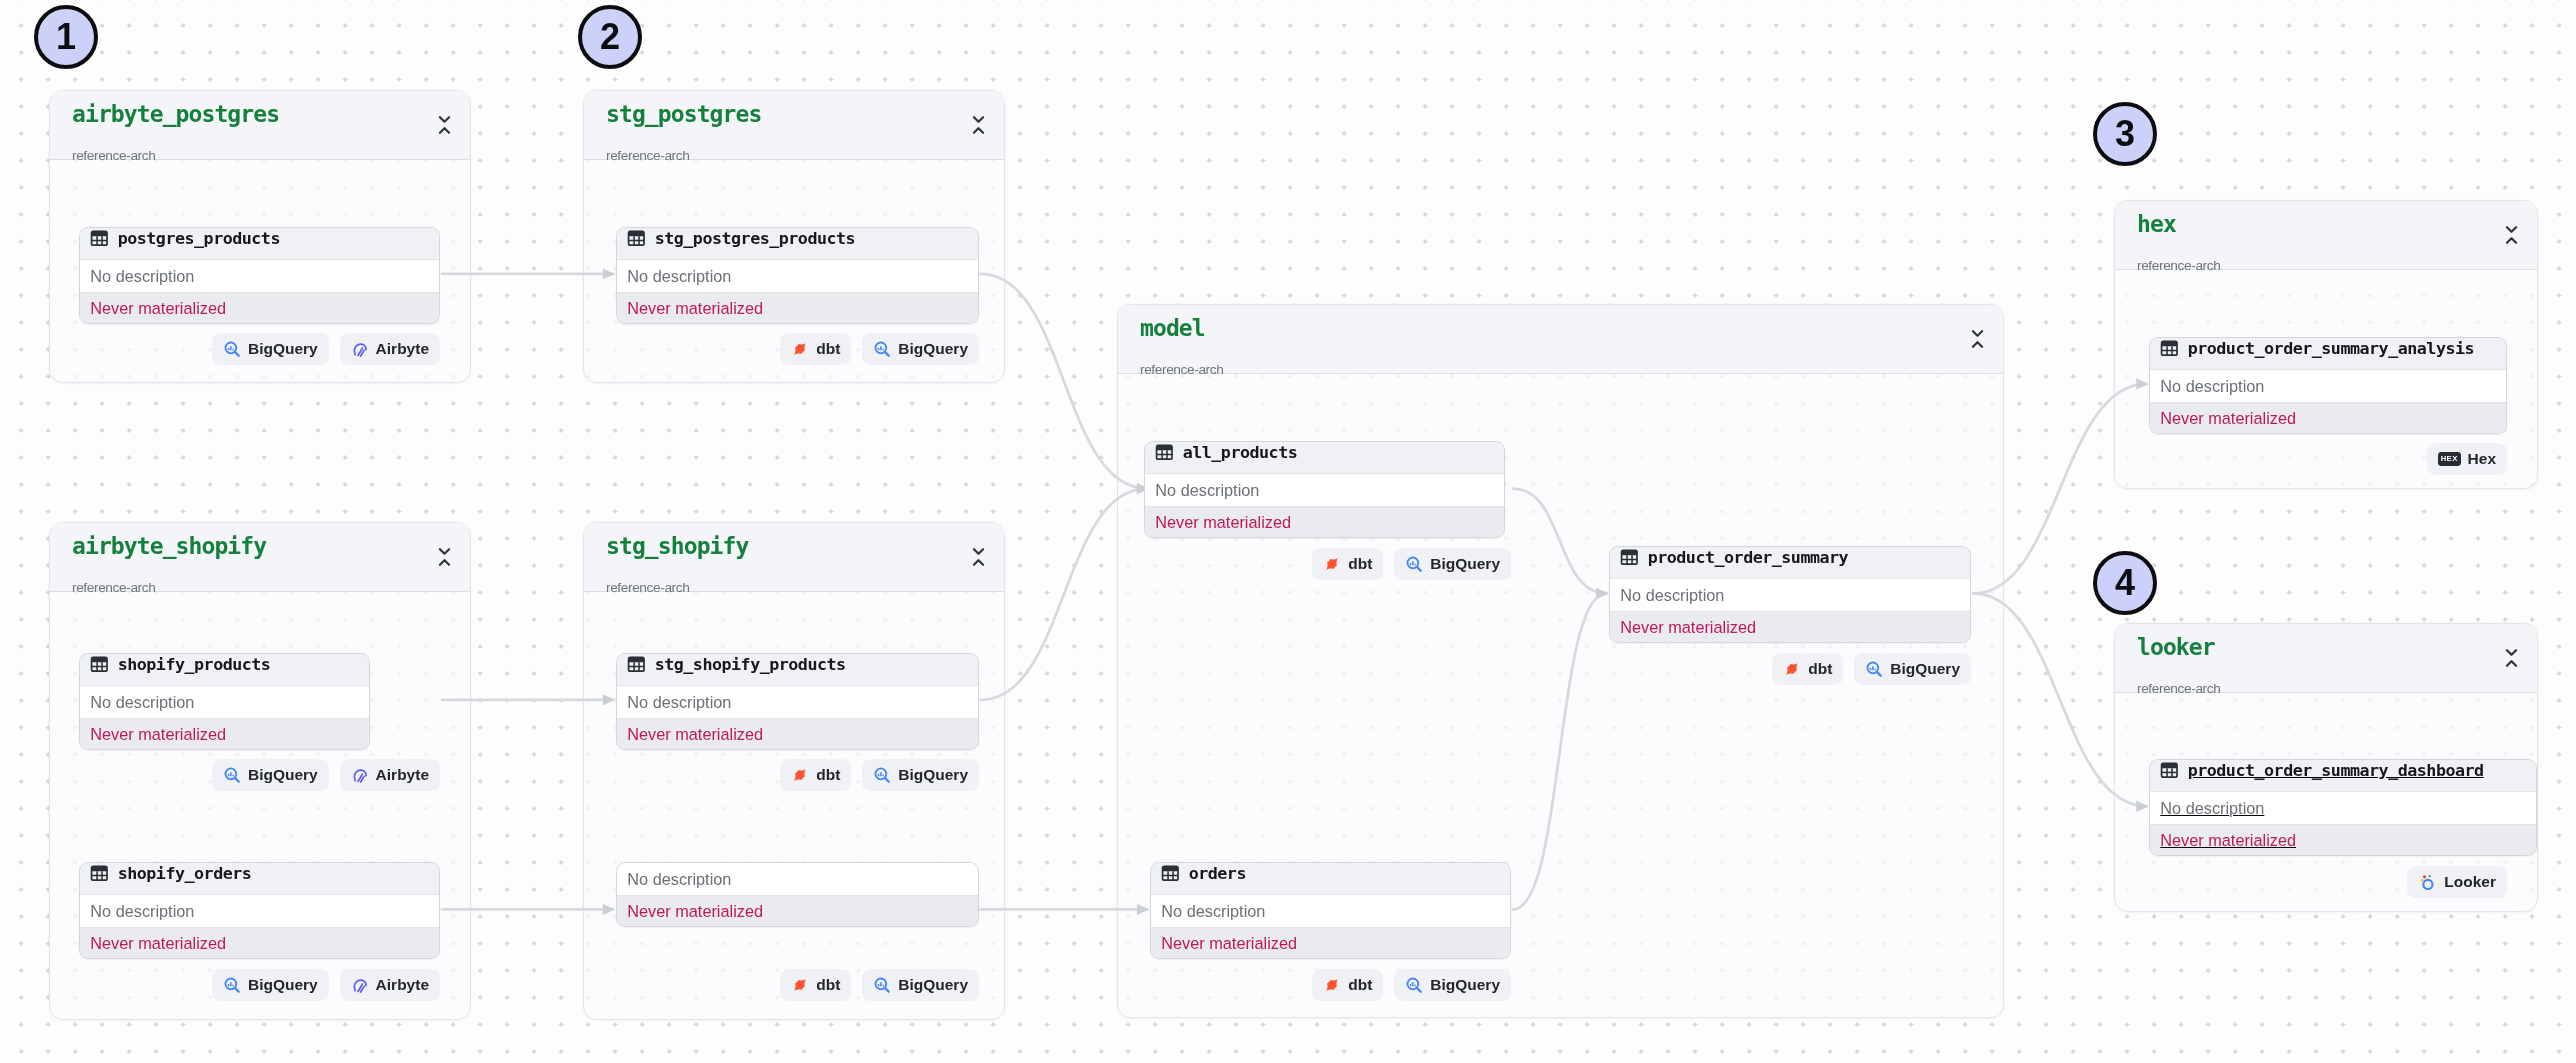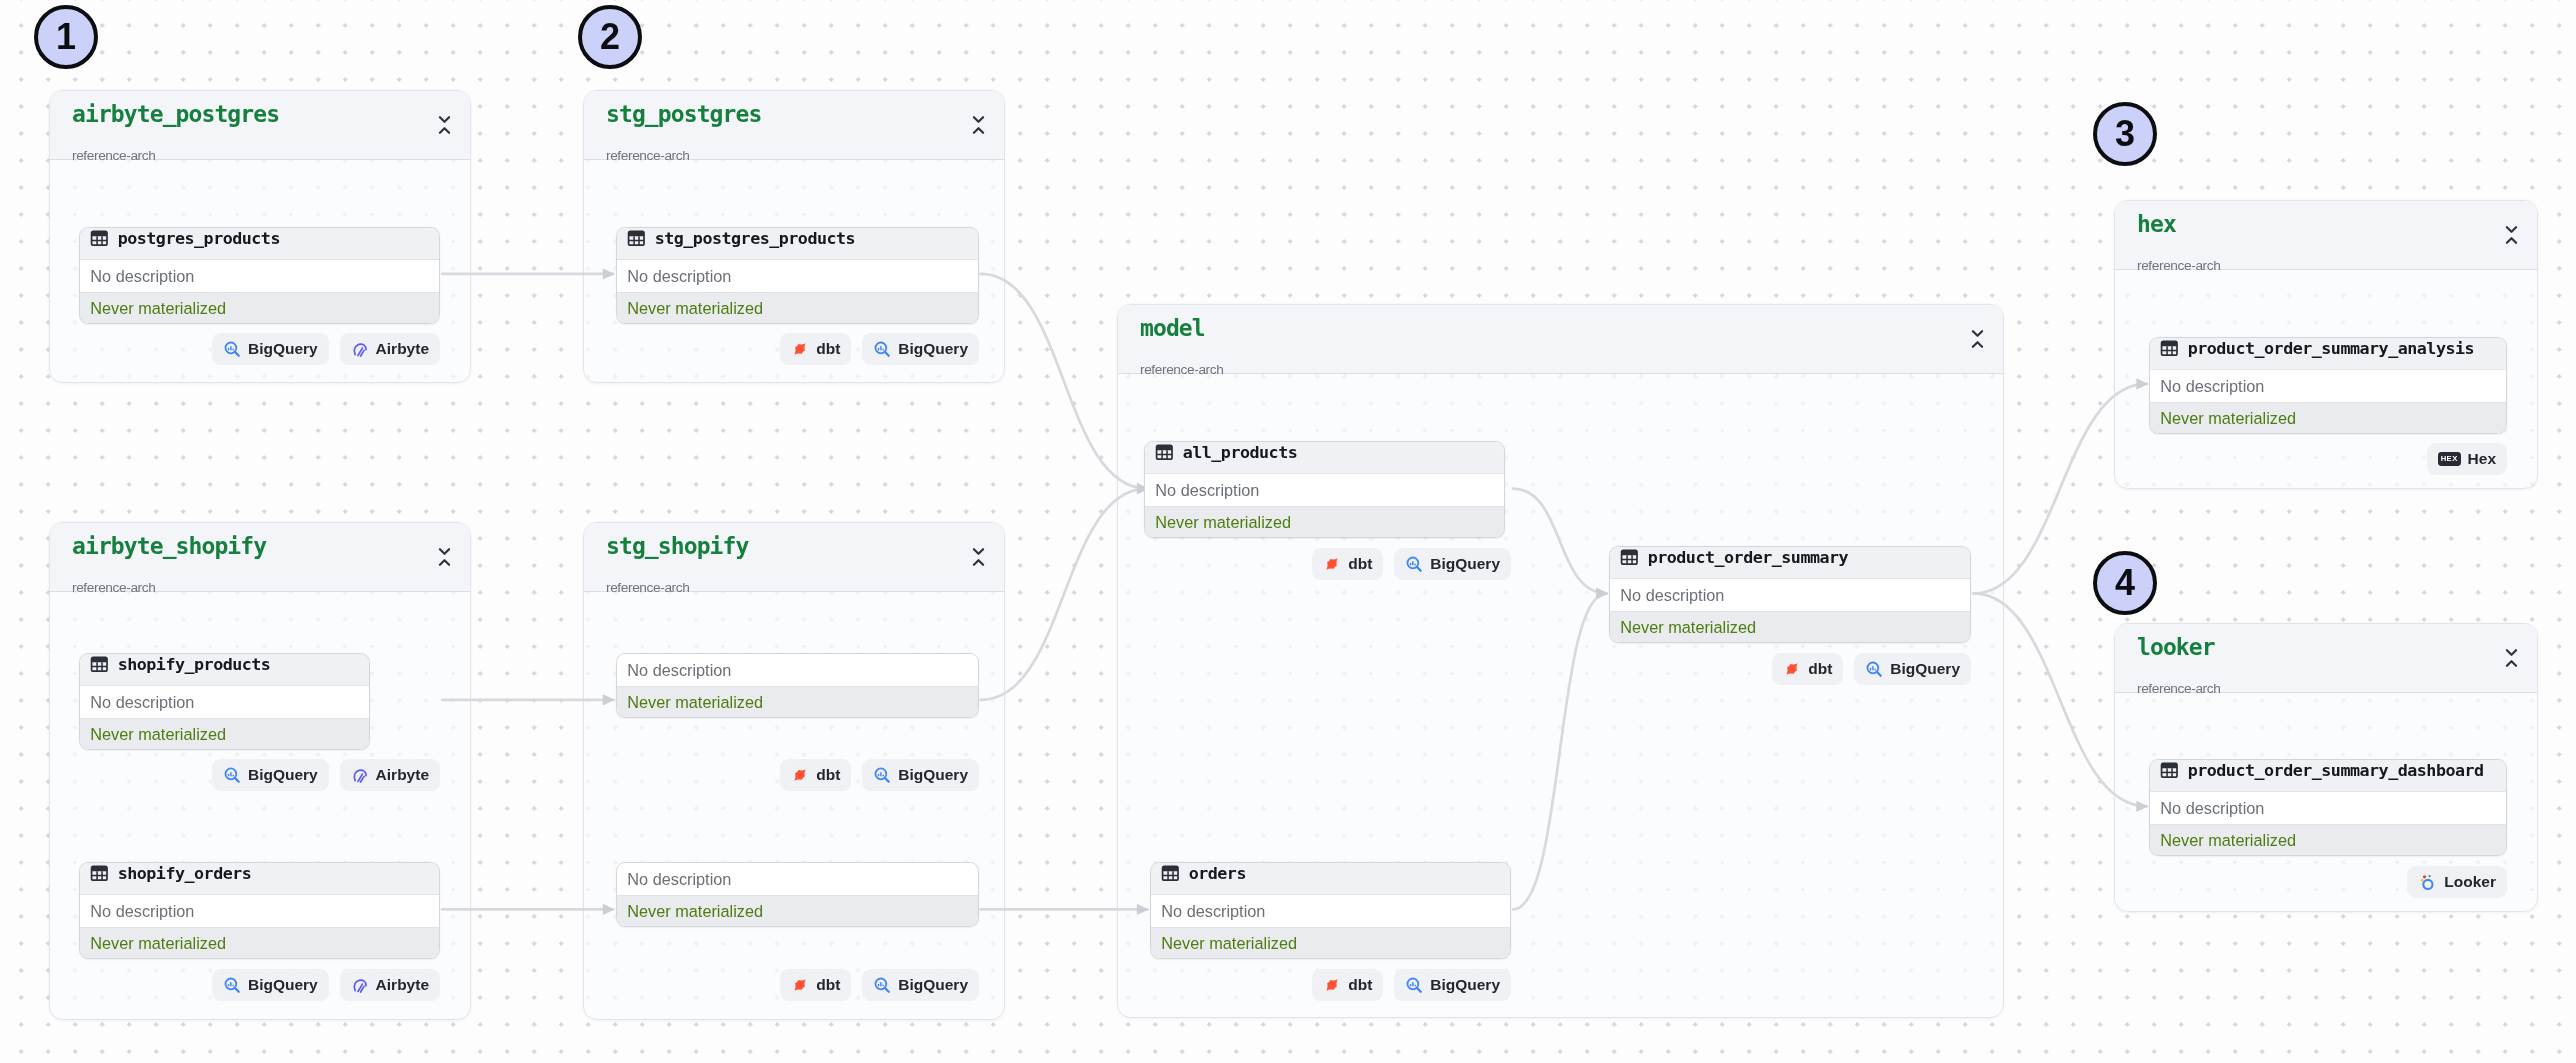--- a/index.html
+++ b/index.html
@@ -51,21 +51,21 @@
   .asset-name{
     font-family:"DejaVu Sans Mono",monospace;font-weight:700;font-size:16.7px;
     color:#16181d;letter-spacing:-0.5px;white-space:nowrap;
   }
   .asset-desc{
     height:32px;display:flex;align-items:center;padding:0 10.3px;
     font-size:16.3px;color:#6b7077;background:#fff;
   }
   .asset-status{
     height:30px;display:flex;align-items:center;padding:0 10.3px;
-    font-size:16.3px;color:#4d7c0f;background:#e9ebee;border-top:1.3px solid #e0e2e6;
+    font-size:16.3px;color:#be185d;background:#e9ebee;border-top:1.3px solid #e0e2e6;
   }
   
   .badge-row{
     position:absolute;z-index:10;display:flex;justify-content:flex-end;gap:11px;
   }
   .badge{
     display:inline-flex;align-items:center;gap:6.9px;height:32px;padding:0 11px;
     background:#f0f1f4;border-radius:8.6px;
     font-weight:700;font-size:15.5px;color:#23262d;white-space:nowrap;
   }
@@ -300,20 +300,32 @@
         <div class="group-subtitle">reference-arch</div>
         <button class="collapse-btn"><span class="icon">
             <svg width="19" height="22" viewBox="0 0 20 24" fill="none" stroke="#2f333b" stroke-width="2.4" stroke-linecap="round" stroke-linejoin="round">
               <polyline points="5,3.5 10,8.5 15,3.5"></polyline>
               <polyline points="5,20.5 10,15.5 15,20.5"></polyline>
             </svg>
           </span></button>
       </div>
     </div>
     <div class="asset-node" style="left: 616px; top: 653px; width: 363px;">
+      <div class="asset-header">
+        <span class="icon">
+          <svg width="20.6" height="20.6" viewBox="0 0 24 24">
+            <rect x="3" y="4" width="18" height="16" rx="2" fill="none" stroke="#2a2f38" stroke-width="2"></rect>
+            <path d="M3 6c0-1.1.9-2 2-2h14c1.1 0 2 .9 2 2v3.5H3z" fill="#2a2f38"></path>
+            <line x1="3" y1="14.5" x2="21" y2="14.5" stroke="#2a2f38" stroke-width="1.8"></line>
+            <line x1="9.4" y1="9.5" x2="9.4" y2="20" stroke="#2a2f38" stroke-width="1.8"></line>
+            <line x1="15.2" y1="9.5" x2="15.2" y2="20" stroke="#2a2f38" stroke-width="1.8"></line>
+          </svg>
+        </span>
+        <span class="asset-name">stg_shopify_products</span>
+      </div>
       <div class="asset-desc">No description</div>
       <div class="asset-status">Never materialized</div>
     </div>
     <div class="badge-row" style="left: 616px; top: 759px; width: 363px;">
       <span class="badge">
         <span class="icon">
           <svg width="18" height="18" viewBox="0 0 22 22">
             <path fill="#ff5233" transform="rotate(45 11 11)" d="M11 1.2 C12.1 4.4 13.8 6.7 16.6 8.1 C16 9.4 16 12.6 16.6 13.9 C13.8 15.3 12.1 17.6 11 20.8 C9.9 17.6 8.2 15.3 5.4 13.9 C6 12.6 6 9.4 5.4 8.1 C8.2 6.7 9.9 4.4 11 1.2 Z"></path>
           </svg>
         </span>
@@ -515,21 +527,21 @@
         <div class="group-title">looker</div>
         <div class="group-subtitle">reference-arch</div>
         <button class="collapse-btn"><span class="icon">
             <svg width="19" height="22" viewBox="0 0 20 24" fill="none" stroke="#2f333b" stroke-width="2.4" stroke-linecap="round" stroke-linejoin="round">
               <polyline points="5,3.5 10,8.5 15,3.5"></polyline>
               <polyline points="5,20.5 10,15.5 15,20.5"></polyline>
             </svg>
           </span></button>
       </div>
     </div>
-    <div class="asset-node" style="left: 2149px; top: 759px; width: 358px;">
+    <div class="asset-node" style="left: 2149px; top: 759px; width: 388px; text-decoration: underline;">
       <div class="asset-header">
         <span class="icon">
           <svg width="20.6" height="20.6" viewBox="0 0 24 24">
             <rect x="3" y="4" width="18" height="16" rx="2" fill="none" stroke="#2a2f38" stroke-width="2"></rect>
             <path d="M3 6c0-1.1.9-2 2-2h14c1.1 0 2 .9 2 2v3.5H3z" fill="#2a2f38"></path>
             <line x1="3" y1="14.5" x2="21" y2="14.5" stroke="#2a2f38" stroke-width="1.8"></line>
             <line x1="9.4" y1="9.5" x2="9.4" y2="20" stroke="#2a2f38" stroke-width="1.8"></line>
             <line x1="15.2" y1="9.5" x2="15.2" y2="20" stroke="#2a2f38" stroke-width="1.8"></line>
           </svg>
         </span>

